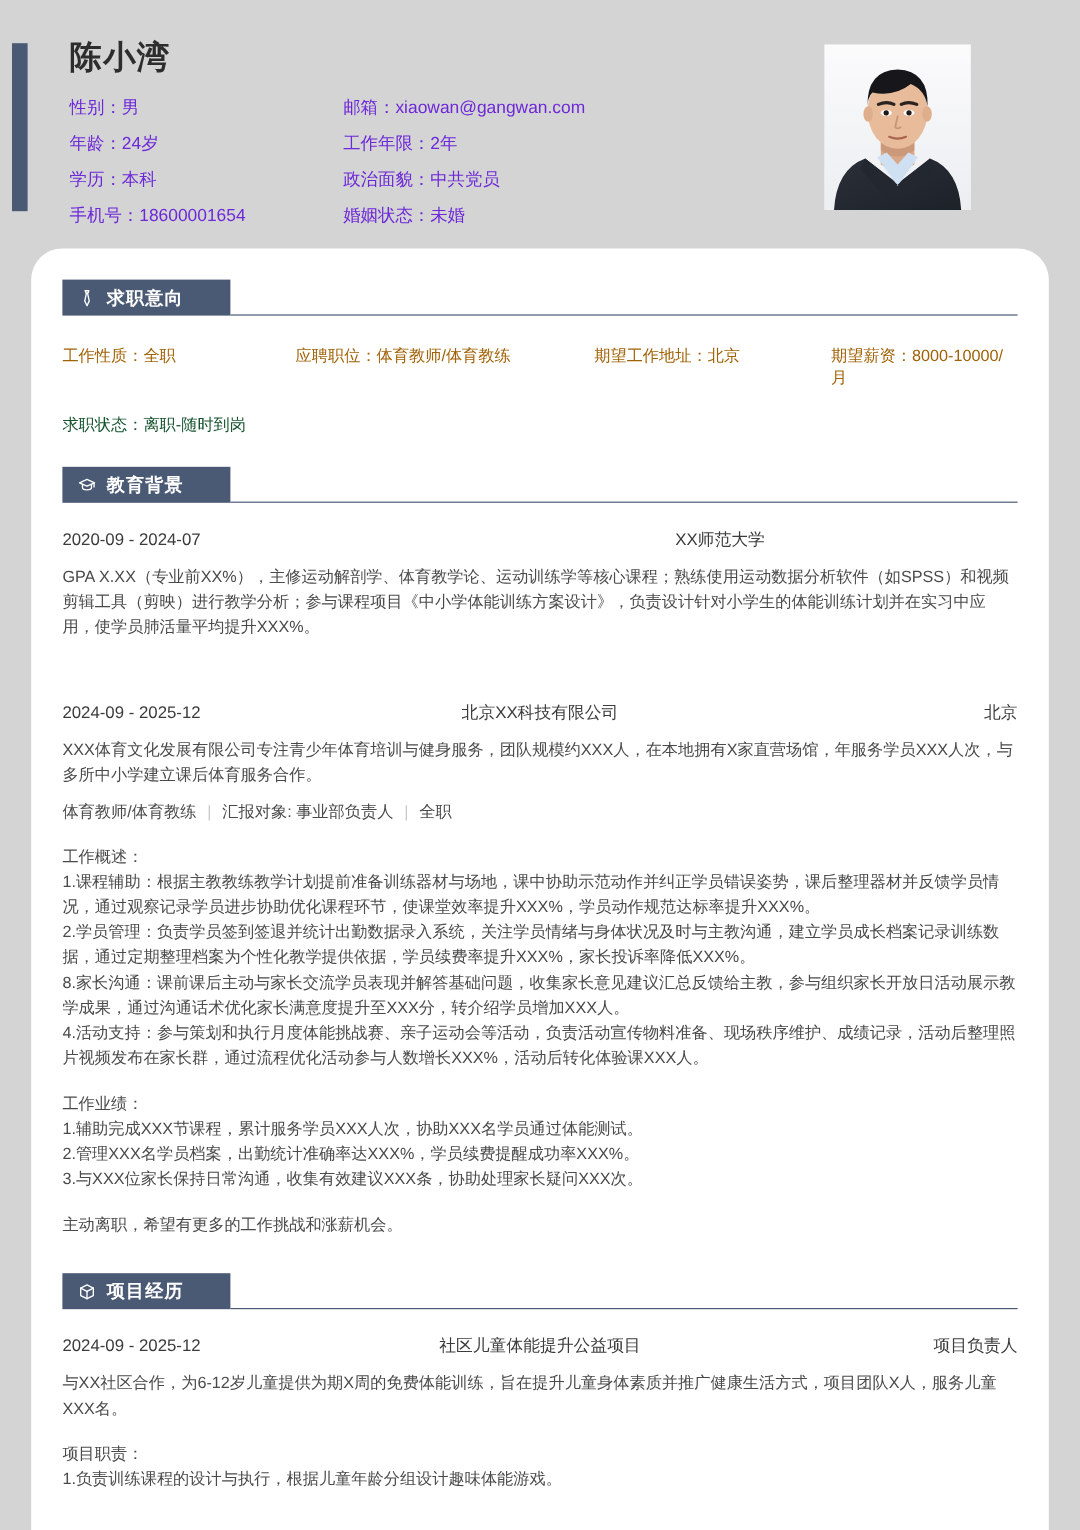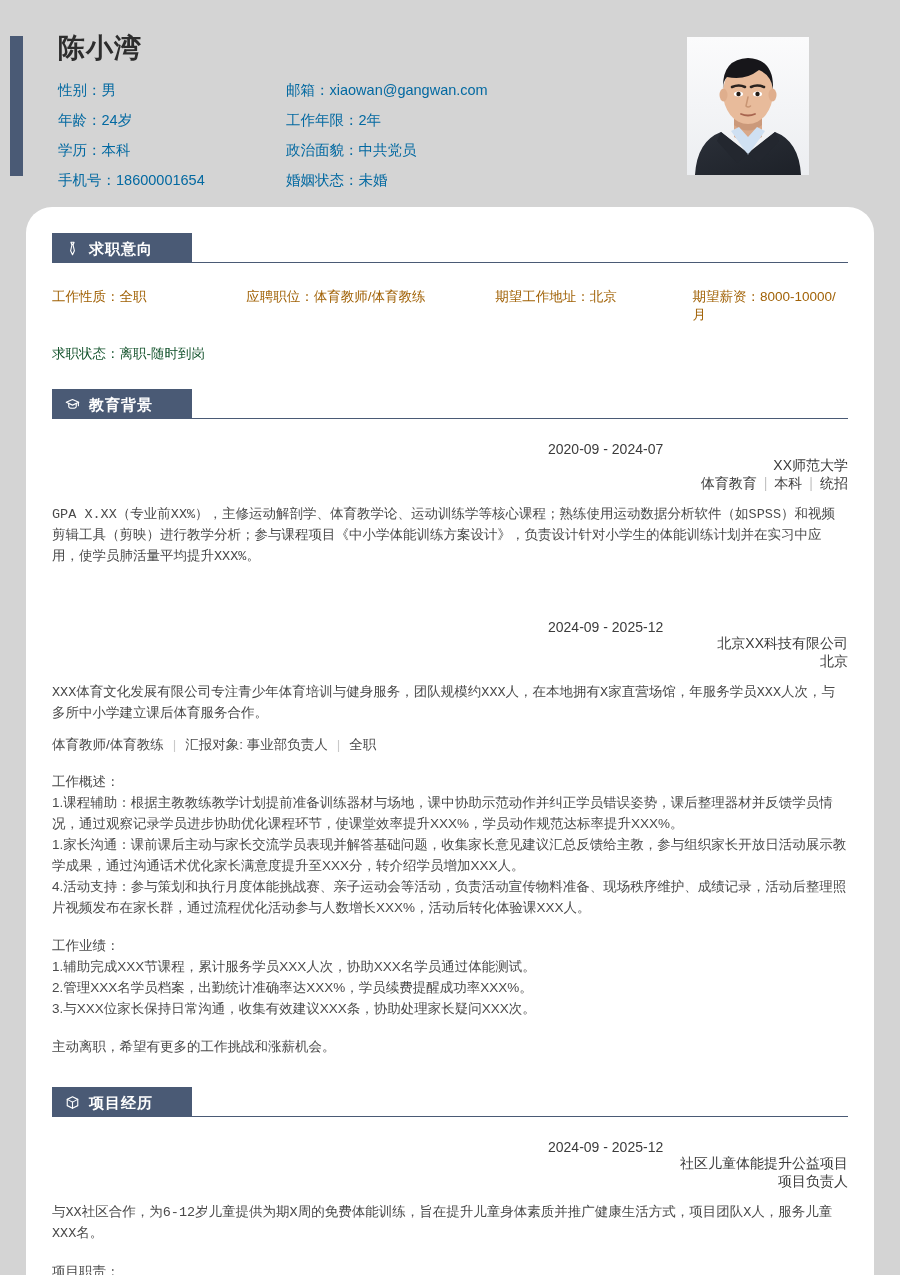--- a/index.html
+++ b/index.html
@@ -37,21 +37,21 @@
     letter-spacing: 1px;
     margin-bottom: 14px;
   }
   .info-grid {
     display: grid;
     grid-template-columns: 228px auto;
     row-gap: 10px;
   }
   .info-item {
     font-size: 14.5px;
-    color: #0369a1;
+    color: #6d28d9;
     line-height: 20px;
     white-space: nowrap;
   }
   .info-item .lbl { }
   .info-item .val { }
   .photo {
     position: absolute;
     left: 687px; top: 37px;
     width: 122px; height: 138px;
     background: #f2f3f5;
@@ -134,36 +134,35 @@
   .intent-row-2 {
     font-size: 13.5px;
     color: #14532d;
     margin-top: 21px;
     margin-bottom: 26px;
   }
 
   
   .entry-line {
     display: flex;
-    align-items: flex-end;
+    align-items: flex-start;
     font-size: 14px;
     color: #3b3b3b;
     margin-top: 22px;
-    flex-direction: column;
   }
   .entry-line .c-left { width: 300px; text-align: left; }
   .entry-line .c-mid  { flex: 1 1 auto; text-align: center; }
   .entry-line .c-right{ width: 300px; text-align: right; }
   .entry-line .c-right .meta-sep {
     color: #c3c3c3;
     padding: 0 7px;
     font-weight: 300;
   }
 
-  .entry-desc { margin-top: 11px; font-family: Liberation Mono, monospace; }
+  .entry-desc { margin-top: 11px; }
   .entry-tags {
     font-size: 13.5px;
     color: #4a4a4a;
     margin-top: 12px;
   }
   .entry-tags .tag-sep {
     color: #c9c9c9;
     padding: 0 9px;
     font-weight: 300;
   }
@@ -306,23 +305,20 @@
             </svg>
           </span>
           <span class="sec-title">教育背景</span>
         </div>
         <div class="sec-rule"></div>
       </div>
 
       <div class="entry-line">
         <div class="c-left">2020-09 - 2024-07</div>
         <div class="c-mid">XX师范大学</div>
-        <div class="c-right">
-          <span>体育教育</span><span class="meta-sep">|</span><span>本科</span><span class="meta-sep">|</span><span>统招</span>
-        </div>
       </div>
 
       <div class="body-text entry-desc">
         <p>GPA X.XX（专业前XX%），主修运动解剖学、体育教学论、运动训练学等核心课程；熟练使用运动数据分析软件（如SPSS）和视频剪辑工具（剪映）进行教学分析；参与课程项目《中小学体能训练方案设计》，负责设计针对小学生的体能训练计划并在实习中应用，使学员肺活量平均提升XXX%。</p>
       </div>
       <div class="sec-gap-lg"></div>
     </div>
 
     <div class="section">
 
@@ -338,21 +334,22 @@
 
       <div class="entry-tags">
         <span>体育教师/体育教练</span><span class="tag-sep">|</span><span>汇报对象: 事业部负责人</span><span class="tag-sep">|</span><span>全职</span>
       </div>
 
       <div class="para-gap"></div>
 
       <div class="body-text">
         <p>工作概述：</p>
         <p>1.课程辅助：根据主教教练教学计划提前准备训练器材与场地，课中协助示范动作并纠正学员错误姿势，课后整理器材并反馈学员情况，通过观察记录学员进步协助优化课程环节，使课堂效率提升XXX%，学员动作规范达标率提升XXX%。</p>
-        <p>1.家长沟通：课前课后主动与家长交流学员表现并解答基础问题，收集家长意见建议汇总反馈给主教，参与组织家长开放日活动展示教学成果，通过沟通话术优化家长满意度提升至XXX分，转介绍学员增加XXX人。</p>
+        <p>2.学员管理：负责学员签到签退并统计出勤数据录入系统，关注学员情绪与身体状况及时与主教沟通，建立学员成长档案记录训练数据，通过定期整理档案为个性化教学提供依据，学员续费率提升XXX%，家长投诉率降低XXX%。</p>
+        <p>8.家长沟通：课前课后主动与家长交流学员表现并解答基础问题，收集家长意见建议汇总反馈给主教，参与组织家长开放日活动展示教学成果，通过沟通话术优化家长满意度提升至XXX分，转介绍学员增加XXX人。</p>
         <p>4.活动支持：参与策划和执行月度体能挑战赛、亲子运动会等活动，负责活动宣传物料准备、现场秩序维护、成绩记录，活动后整理照片视频发布在家长群，通过流程优化活动参与人数增长XXX%，活动后转化体验课XXX人。</p>
       </div>
 
       <div class="para-gap"></div>
 
       <div class="body-text">
         <p>工作业绩：</p>
         <p>1.辅助完成XXX节课程，累计服务学员XXX人次，协助XXX名学员通过体能测试。</p>
         <p>2.管理XXX名学员档案，出勤统计准确率达XXX%，学员续费提醒成功率XXX%。</p>
         <p>3.与XXX位家长保持日常沟通，收集有效建议XXX条，协助处理家长疑问XXX次。</p>

